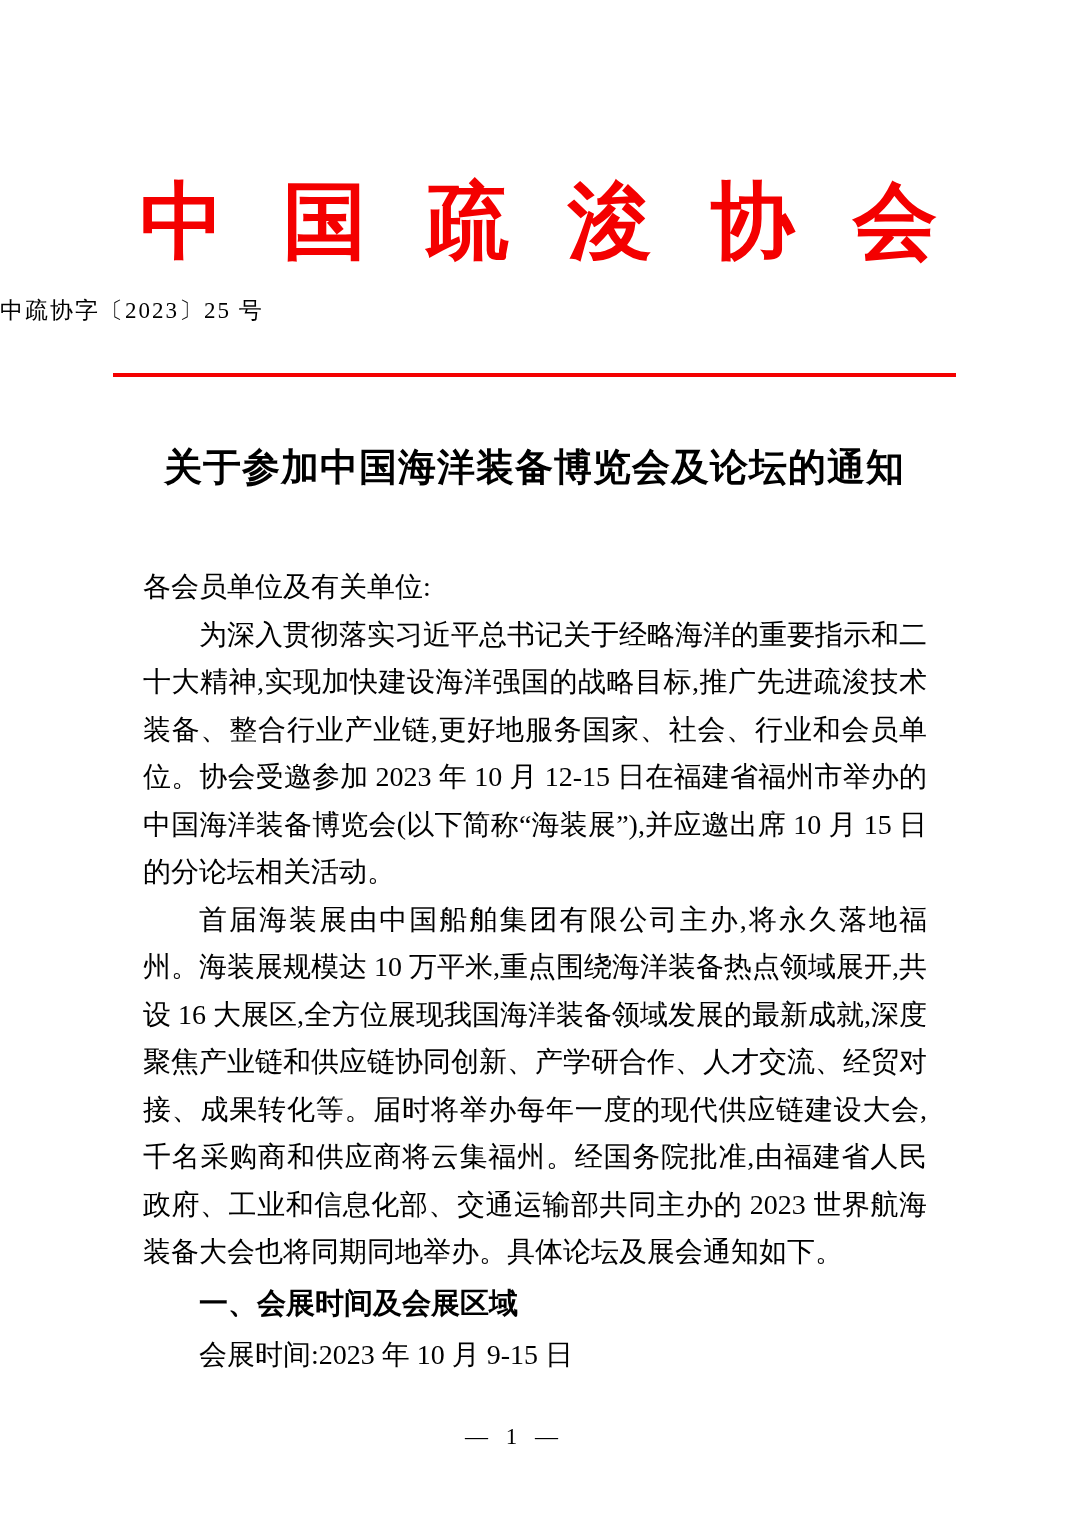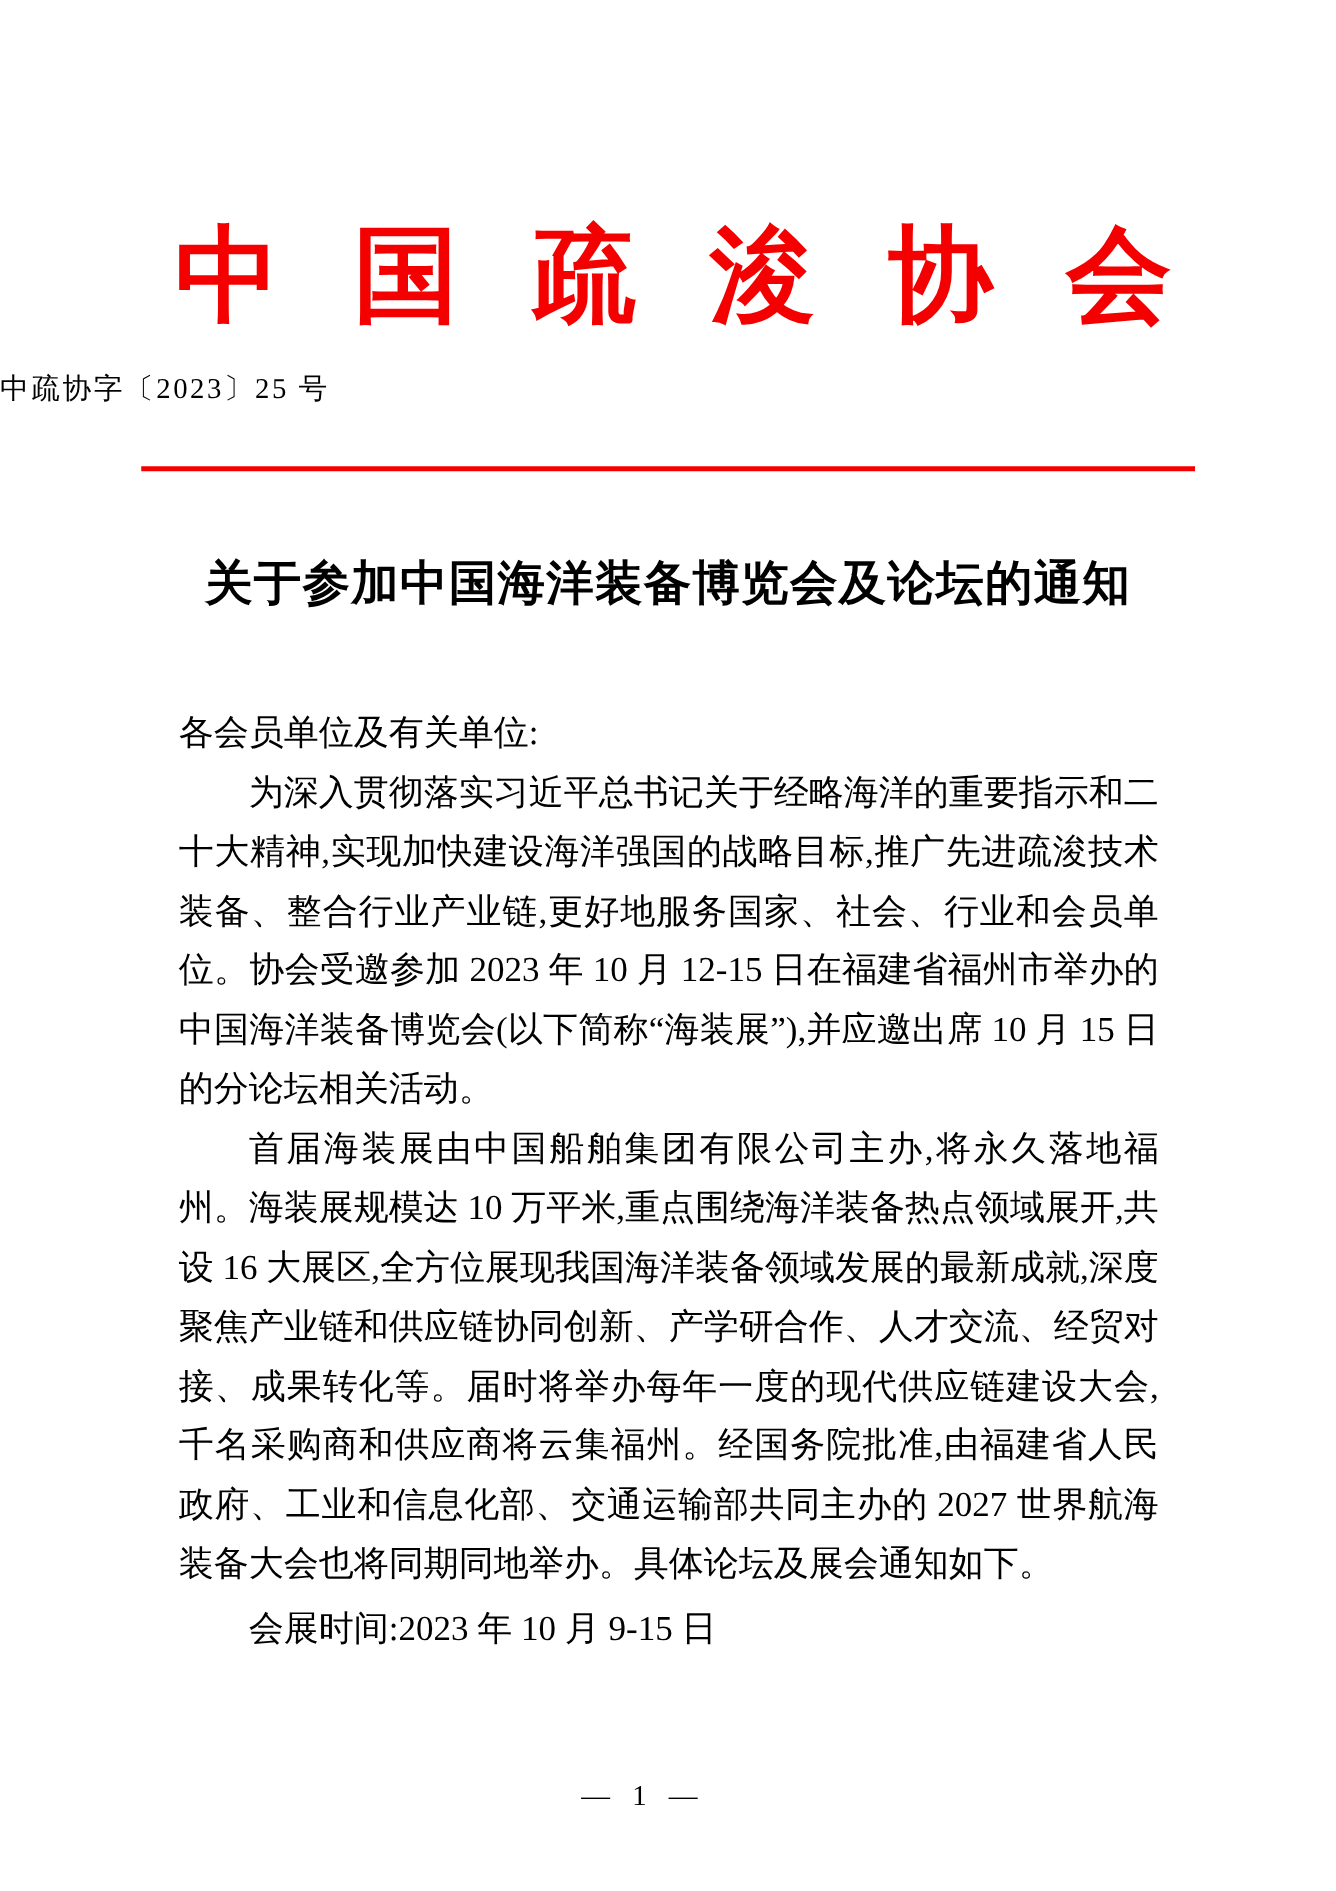--- a/index.html
+++ b/index.html
@@ -95,19 +95,20 @@
 
   <div class="doc-number">中疏协字〔2023〕25 号</div>
 
   <div class="red-line"></div>
 
   <h1 class="doc-title">关于参加中国海洋装备博览会及论坛的通知</h1>
 
   <div class="body-block">
     <p class="salutation">各会员单位及有关单位:</p>
     <p class="para">为深入贯彻落实习近平总书记关于经略海洋的重要指示和二十大精神,实现加快建设海洋强国的战略目标,推广先进疏浚技术装备、整合行业产业链,更好地服务国家、社会、行业和会员单位。协会受邀参加 2023 年 10 月 12-15 日在福建省福州市举办的中国海洋装备博览会(以下简称“海装展”),并应邀出席 10 月 15 日的分论坛相关活动。</p>
-    <p class="para">首届海装展由中国船舶集团有限公司主办,将永久落地福州。海装展规模达 10 万平米,重点围绕海洋装备热点领域展开,共设 16 大展区,全方位展现我国海洋装备领域发展的最新成就,深度聚焦产业链和供应链协同创新、产学研合作、人才交流、经贸对接、成果转化等。届时将举办每年一度的现代供应链建设大会,千名采购商和供应商将云集福州。经国务院批准,由福建省人民政府、工业和信息化部、交通运输部共同主办的 2027 世界航海装备大会也将同期同地举办。具体论坛及展会通知如下。</p>
+    <p class="para">首届海装展由中国船舶集团有限公司主办,将永久落地福州。海装展规模达 10 万平米,重点围绕海洋装备热点领域展开,共设 16 大展区,全方位展现我国海洋装备领域发展的最新成就,深度聚焦产业链和供应链协同创新、产学研合作、人才交流、经贸对接、成果转化等。届时将举办每年一度的现代供应链建设大会,千名采购商和供应商将云集福州。经国务院批准,由福建省人民政府、工业和信息化部、交通运输部共同主办的 2023 世界航海装备大会也将同期同地举办。具体论坛及展会通知如下。</p>
+    <h2 class="section-heading">一、会展时间及会展区域</h2>
     <p class="exhibition-time">会展时间:2023 年 10 月 9-15 日</p>
   </div>
 
   <div class="page-footer">— 1 —</div>
 
 </div>
 
 </body></html>

